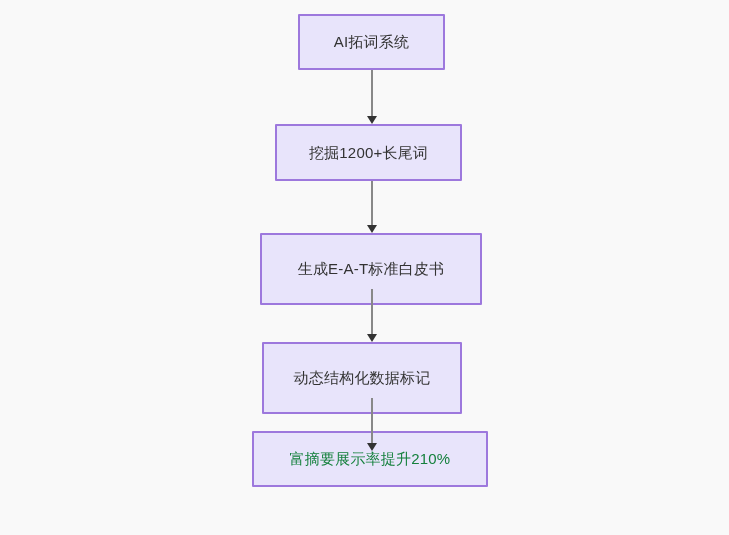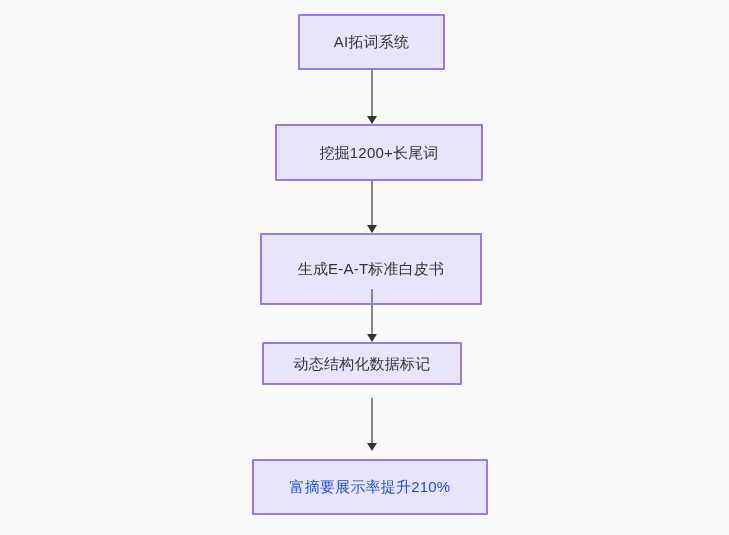--- a/index.html
+++ b/index.html
@@ -59,33 +59,33 @@
 </style>
 </head>
 <body style="background: rgb(249, 249, 249);">
 
 <div id="flow-canvas">
 
   <div class="node" id="box-1" style="left: 298px; top: 14px; width: 147px; height: 56px; background: rgb(232, 228, 251); border-color: rgb(157, 120, 221); color: rgb(51, 51, 51);">
     <span class="node-label">AI拓词系统</span>
   </div>
 
-  <div class="node" id="box-2" style="left: 275px; top: 124px; width: 208px; height: 57px; background: rgb(232, 228, 251); border-color: rgb(157, 120, 221); color: rgb(51, 51, 51);">
+  <div class="node" id="box-2" style="left: 275px; top: 124px; width: 187px; height: 57px; background: rgb(232, 228, 251); border-color: rgb(157, 120, 221); color: rgb(51, 51, 51);">
     <span class="node-label">挖掘1200+长尾词</span>
   </div>
 
   <div class="node" id="box-3" style="left: 260px; top: 233px; width: 222px; height: 72px; background: rgb(232, 228, 251); border-color: rgb(157, 120, 221); color: rgb(51, 51, 51);">
     <span class="node-label">生成E-A-T标准白皮书</span>
   </div>
 
-  <div class="node" id="box-4" style="left: 262px; top: 342px; width: 200px; height: 43px; background: rgb(232, 228, 251); border-color: rgb(157, 120, 221); color: rgb(51, 51, 51);">
+  <div class="node" id="box-4" style="left: 262px; top: 342px; width: 200px; height: 72px; background: rgb(232, 228, 251); border-color: rgb(157, 120, 221); color: rgb(51, 51, 51);">
     <span class="node-label">动态结构化数据标记</span>
   </div>
 
-  <div class="node" id="box-5" style="left: 252px; top: 459px; width: 236px; height: 56px; background: rgb(232, 228, 251); border-color: rgb(157, 120, 221); color: #1d4ed8;">
+  <div class="node" id="box-5" style="left: 252px; top: 431px; width: 236px; height: 56px; background: rgb(232, 228, 251); border-color: rgb(157, 120, 221); color: #15803d;">
     <span class="node-label">富摘要展示率提升210%</span>
   </div>
 
   <div class="edge" id="edge-1" style="left: 371px; top: 70px; height: 54px;">
     <div class="edge-line" style="height: 47px; background: rgb(136, 136, 136);"></div>
     <div class="edge-arrow" style="top: 46px; border-top-color: rgb(51, 51, 51);"></div>
   </div>
 
   <div class="edge" id="edge-2" style="left: 371px; top: 181px; height: 52px;">
     <div class="edge-line" style="height: 45px; background: rgb(136, 136, 136);"></div>

